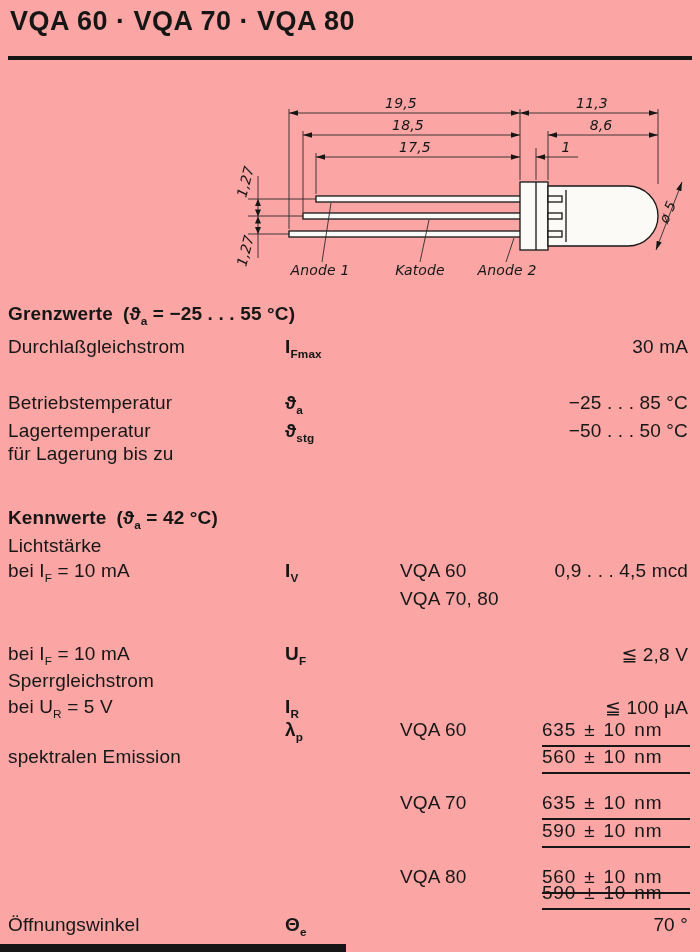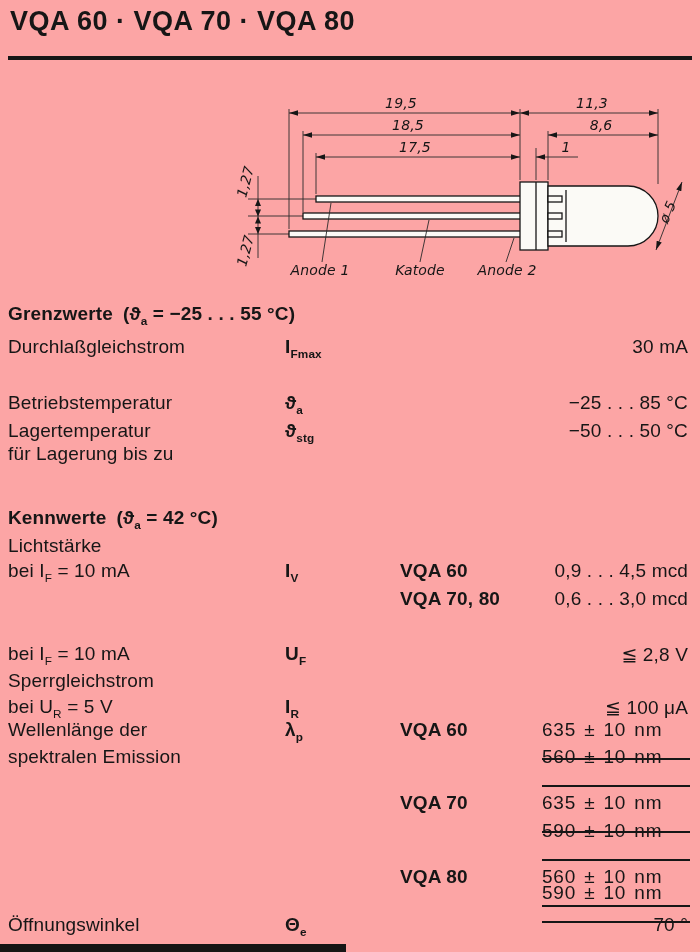--- a/index.html
+++ b/index.html
@@ -14,25 +14,25 @@
   .rule-bottom{position:absolute;top:944px;left:0;width:346px;height:8px;background:#161616;}
   .drawing{position:absolute;top:86px;left:0;}
   .thin line{stroke:#2a2a2a;stroke-width:0.9;fill:none;}
   .part rect,.part path,.part line{stroke:#161616;stroke-width:1.3;}
   .dimtext text{font-family:"DejaVu Sans","Liberation Sans",sans-serif;font-style:italic;font-size:14px;fill:#161616;text-anchor:middle;}
   .line{position:absolute;left:0;width:700px;height:26px;font-size:19px;white-space:nowrap;}
   .heading{font-weight:700;}
   .heading .cond{margin-left:10px;}
   .c-label{position:absolute;left:8px;}
   .c-sym{position:absolute;left:285px;font-weight:700;text-align:right;}
-  .c-dev{position:absolute;left:400px;font-weight:bold;}
+  .c-dev{position:absolute;left:400px;}
   .c-val{position:absolute;right:12px;text-align:left;}
   .c-uval{
     position:absolute;left:542px;width:148px;border-bottom:2px solid #161616;
-    padding-bottom:17px;letter-spacing:.8px;word-spacing:2px;
+    padding-bottom:4px;letter-spacing:.8px;word-spacing:2px;
   }
   sub{font-size:0.62em;line-height:0;}
 </style>
 </head>
 <body>
 
 <div class="sheet">
 
   <h1 class="title">VQA 60 · VQA 70 · VQA 80</h1>
   <div class="rule-top"></div>
@@ -144,40 +144,38 @@
     <span class="c-label">Lichtstärke</span>
   </div>
   <div class="line" style="top:560px">
     <span class="c-label"><span>bei I</span><sub>F</sub><span> = 10 mA</span></span>
     <span class="c-sym"><span>I</span><sub>V</sub></span>
     <span class="c-dev">VQA 60</span>
     <span class="c-val">0,9 . . . 4,5 mcd</span>
   </div>
   <div class="line" style="top:588px">
     <span class="c-dev">VQA 70, 80</span>
-    <span class="c-val">0,6 . . . 3,0 mcd</span>
   </div>
 
   <div class="line" style="top:643px">
     <span class="c-label"><span>bei I</span><sub>F</sub><span> = 10 mA</span></span>
     <span class="c-sym"><span>U</span><sub>F</sub></span>
     <span class="c-val">≦ 2,8 V</span>
   </div>
 
   <div class="line" style="top:670px">
     <span class="c-label">Sperrgleichstrom</span>
   </div>
   <div class="line" style="top:696px">
     <span class="c-label"><span>bei U</span><sub>R</sub><span> = 5 V</span></span>
     <span class="c-sym"><span>I</span><sub>R</sub></span>
     <span class="c-val">≦ 100 μA</span>
   </div>
 
   <div class="line" style="top:719px">
-    <span class="c-label">Wellenlänge der</span>
     <span class="c-sym"><span>λ</span><sub>p</sub></span>
     <span class="c-dev">VQA 60</span>
     <span class="c-uval">635 ± 10 nm</span>
   </div>
   <div class="line" style="top:746px">
     <span class="c-label">spektralen Emission</span>
     <span class="c-uval">560 ± 10 nm</span>
   </div>
   <div class="line" style="top:792px">
     <span class="c-dev">VQA 70</span>

